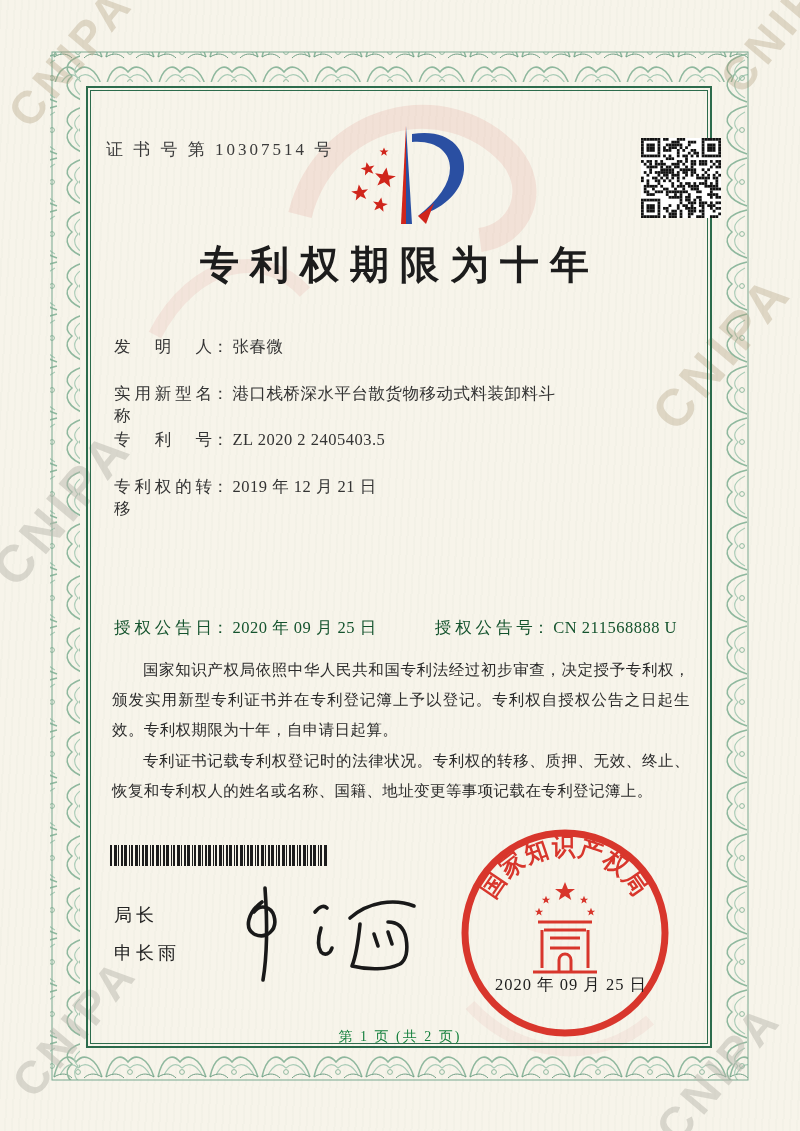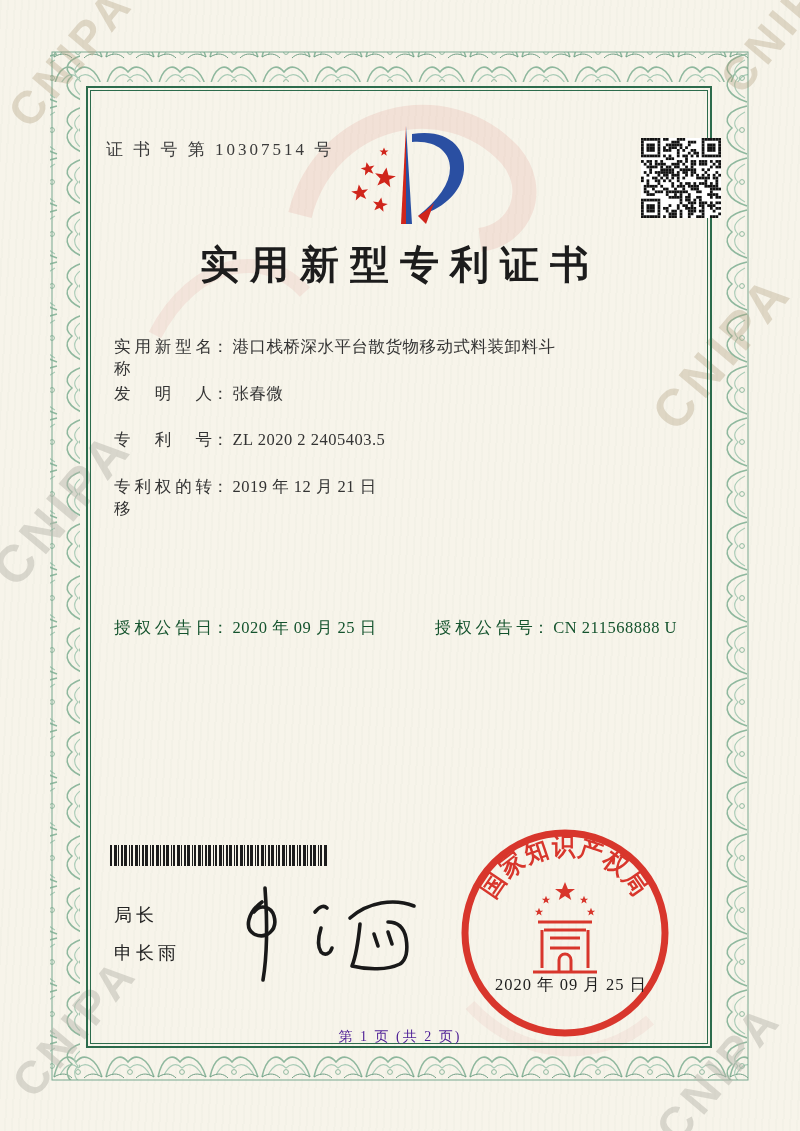--- a/index.html
+++ b/index.html
@@ -60,21 +60,21 @@
   .signer-title{position:absolute;left:114px;top:903px;font-size:18px;letter-spacing:4px;color:#222;}
   .signer-name{position:absolute;left:114px;top:941px;font-size:18px;letter-spacing:4px;color:#222;}
   .signature{position:absolute;left:218px;top:872px;}
   .seal{position:absolute;left:458px;top:826px;}
   .seal-date{
     position:absolute;left:486px;top:974px;width:170px;text-align:center;
     font-size:16.5px;color:#1d1d1d;letter-spacing:1px;z-index:3;
   }
   .page-indicator{
     position:absolute;left:0;top:1028px;width:800px;text-align:center;
-    font-size:14px;color:#4c1d95;letter-spacing:2px;
+    font-size:14px;color:#15803d;letter-spacing:2px;
   }
   .bottom-note{
     position:absolute;left:285px;top:1078px;width:230px;padding:6px 0;
     background:#fffdf9;text-align:center;font-size:15px;letter-spacing:3px;color:#333;z-index:4;
   }
 </style>
 </head>
 <body>
 
 <div class="page">
@@ -540,42 +540,46 @@
       <rect x="14" y="28" width="1" height="1" fill="#111"></rect>
       <rect x="17" y="28" width="1" height="1" fill="#111"></rect>
       <rect x="20" y="28" width="1" height="1" fill="#111"></rect>
       <rect x="21" y="28" width="1" height="1" fill="#111"></rect>
       <rect x="22" y="28" width="1" height="1" fill="#111"></rect>
       <rect x="25" y="28" width="1" height="1" fill="#111"></rect>
       <rect x="26" y="28" width="1" height="1" fill="#111"></rect>
       <rect x="27" y="28" width="1" height="1" fill="#111"></rect>
     </svg>
 
-  <h1 class="title">实用新型专利证书</h1>
+  <h1 class="title">专利权期限为十年</h1>
 
   <div class="fields">
     <div class="f-row">
-      <span class="f-label">实用新型名称</span><span class="f-colon">：</span><span class="f-value">港口栈桥深水平台散货物移动式料装卸料斗</span>
+      <span class="f-label">发明人</span><span class="f-colon">：</span><span class="f-value">张春微</span>
     </div>
     <div class="f-row">
-      <span class="f-label">发明人</span><span class="f-colon">：</span><span class="f-value">张春微</span>
+      <span class="f-label">实用新型名称</span><span class="f-colon">：</span><span class="f-value">港口栈桥深水平台散货物移动式料装卸料斗</span>
     </div>
     <div class="f-row">
       <span class="f-label">专利号</span><span class="f-colon">：</span><span class="f-value">ZL 2020 2 2405403.5</span>
     </div>
     <div class="f-row">
       <span class="f-label">专利权的转移</span><span class="f-colon">：</span><span class="f-value">2019 年 12 月 21 日</span>
     </div>
   </div>
 
   <div class="grant-row">
     <span class="f-label">授权公告日</span><span class="f-colon">：</span><span class="f-value">2020 年 09 月 25 日</span>
     <span class="grant-no"><span class="f-label">授权公告号</span><span class="f-colon">：</span><span class="f-value">CN 211568888 U</span></span>
   </div>
 
+  <div class="paras">
+    <p>国家知识产权局依照中华人民共和国专利法经过初步审查，决定授予专利权，颁发实用新型专利证书并在专利登记簿上予以登记。专利权自授权公告之日起生效。专利权期限为十年，自申请日起算。</p>
+    <p>专利证书记载专利权登记时的法律状况。专利权的转移、质押、无效、终止、恢复和专利权人的姓名或名称、国籍、地址变更等事项记载在专利登记簿上。</p>
+  </div>
 
   <div class="barcode" id="barcode"><span style="width:2px;margin-right:2px"></span><span style="width:3px;margin-right:1px"></span><span style="width:1px;margin-right:2px"></span><span style="width:2px;margin-right:1px"></span><span style="width:3px;margin-right:2px"></span><span style="width:1px;margin-right:1px"></span><span style="width:2px;margin-right:2px"></span><span style="width:3px;margin-right:1px"></span><span style="width:1px;margin-right:2px"></span><span style="width:2px;margin-right:1px"></span><span style="width:3px;margin-right:2px"></span><span style="width:1px;margin-right:1px"></span><span style="width:2px;margin-right:2px"></span><span style="width:3px;margin-right:1px"></span><span style="width:1px;margin-right:2px"></span><span style="width:2px;margin-right:1px"></span><span style="width:3px;margin-right:2px"></span><span style="width:1px;margin-right:1px"></span><span style="width:2px;margin-right:2px"></span><span style="width:3px;margin-right:1px"></span><span style="width:1px;margin-right:2px"></span><span style="width:2px;margin-right:1px"></span><span style="width:3px;margin-right:2px"></span><span style="width:1px;margin-right:1px"></span><span style="width:2px;margin-right:2px"></span><span style="width:3px;margin-right:1px"></span><span style="width:1px;margin-right:2px"></span><span style="width:2px;margin-right:1px"></span><span style="width:3px;margin-right:2px"></span><span style="width:1px;margin-right:1px"></span><span style="width:2px;margin-right:2px"></span><span style="width:3px;margin-right:1px"></span><span style="width:1px;margin-right:2px"></span><span style="width:2px;margin-right:1px"></span><span style="width:3px;margin-right:2px"></span><span style="width:1px;margin-right:1px"></span><span style="width:2px;margin-right:2px"></span><span style="width:3px;margin-right:1px"></span><span style="width:1px;margin-right:2px"></span><span style="width:2px;margin-right:1px"></span><span style="width:3px;margin-right:2px"></span><span style="width:1px;margin-right:1px"></span><span style="width:2px;margin-right:2px"></span><span style="width:3px;margin-right:1px"></span><span style="width:1px;margin-right:2px"></span><span style="width:2px;margin-right:1px"></span><span style="width:3px;margin-right:2px"></span><span style="width:1px;margin-right:1px"></span><span style="width:2px;margin-right:2px"></span><span style="width:3px;margin-right:1px"></span><span style="width:1px;margin-right:2px"></span><span style="width:2px;margin-right:1px"></span><span style="width:3px;margin-right:2px"></span><span style="width:1px;margin-right:1px"></span><span style="width:2px;margin-right:2px"></span><span style="width:3px;margin-right:1px"></span><span style="width:1px;margin-right:2px"></span><span style="width:2px;margin-right:1px"></span><span style="width:3px;margin-right:2px"></span><span style="width:1px;margin-right:1px"></span><span style="width:2px;margin-right:2px"></span><span style="width:3px;margin-right:1px"></span></div>
 
   <div class="signer-title">局长</div>
   <div class="signer-name">申长雨</div>
 
   <svg class="signature" width="220" height="120" viewBox="0 0 220 120" aria-hidden="true">
     <g fill="none" stroke="#191919" stroke-width="3.6" stroke-linecap="round" stroke-linejoin="round">
       <path d="M44,30 C30,40 26,56 36,62 C48,68 60,58 56,44 C53,34 42,32 36,40"></path>
       <path d="M47,16 C49,44 50,78 45,108"></path>

